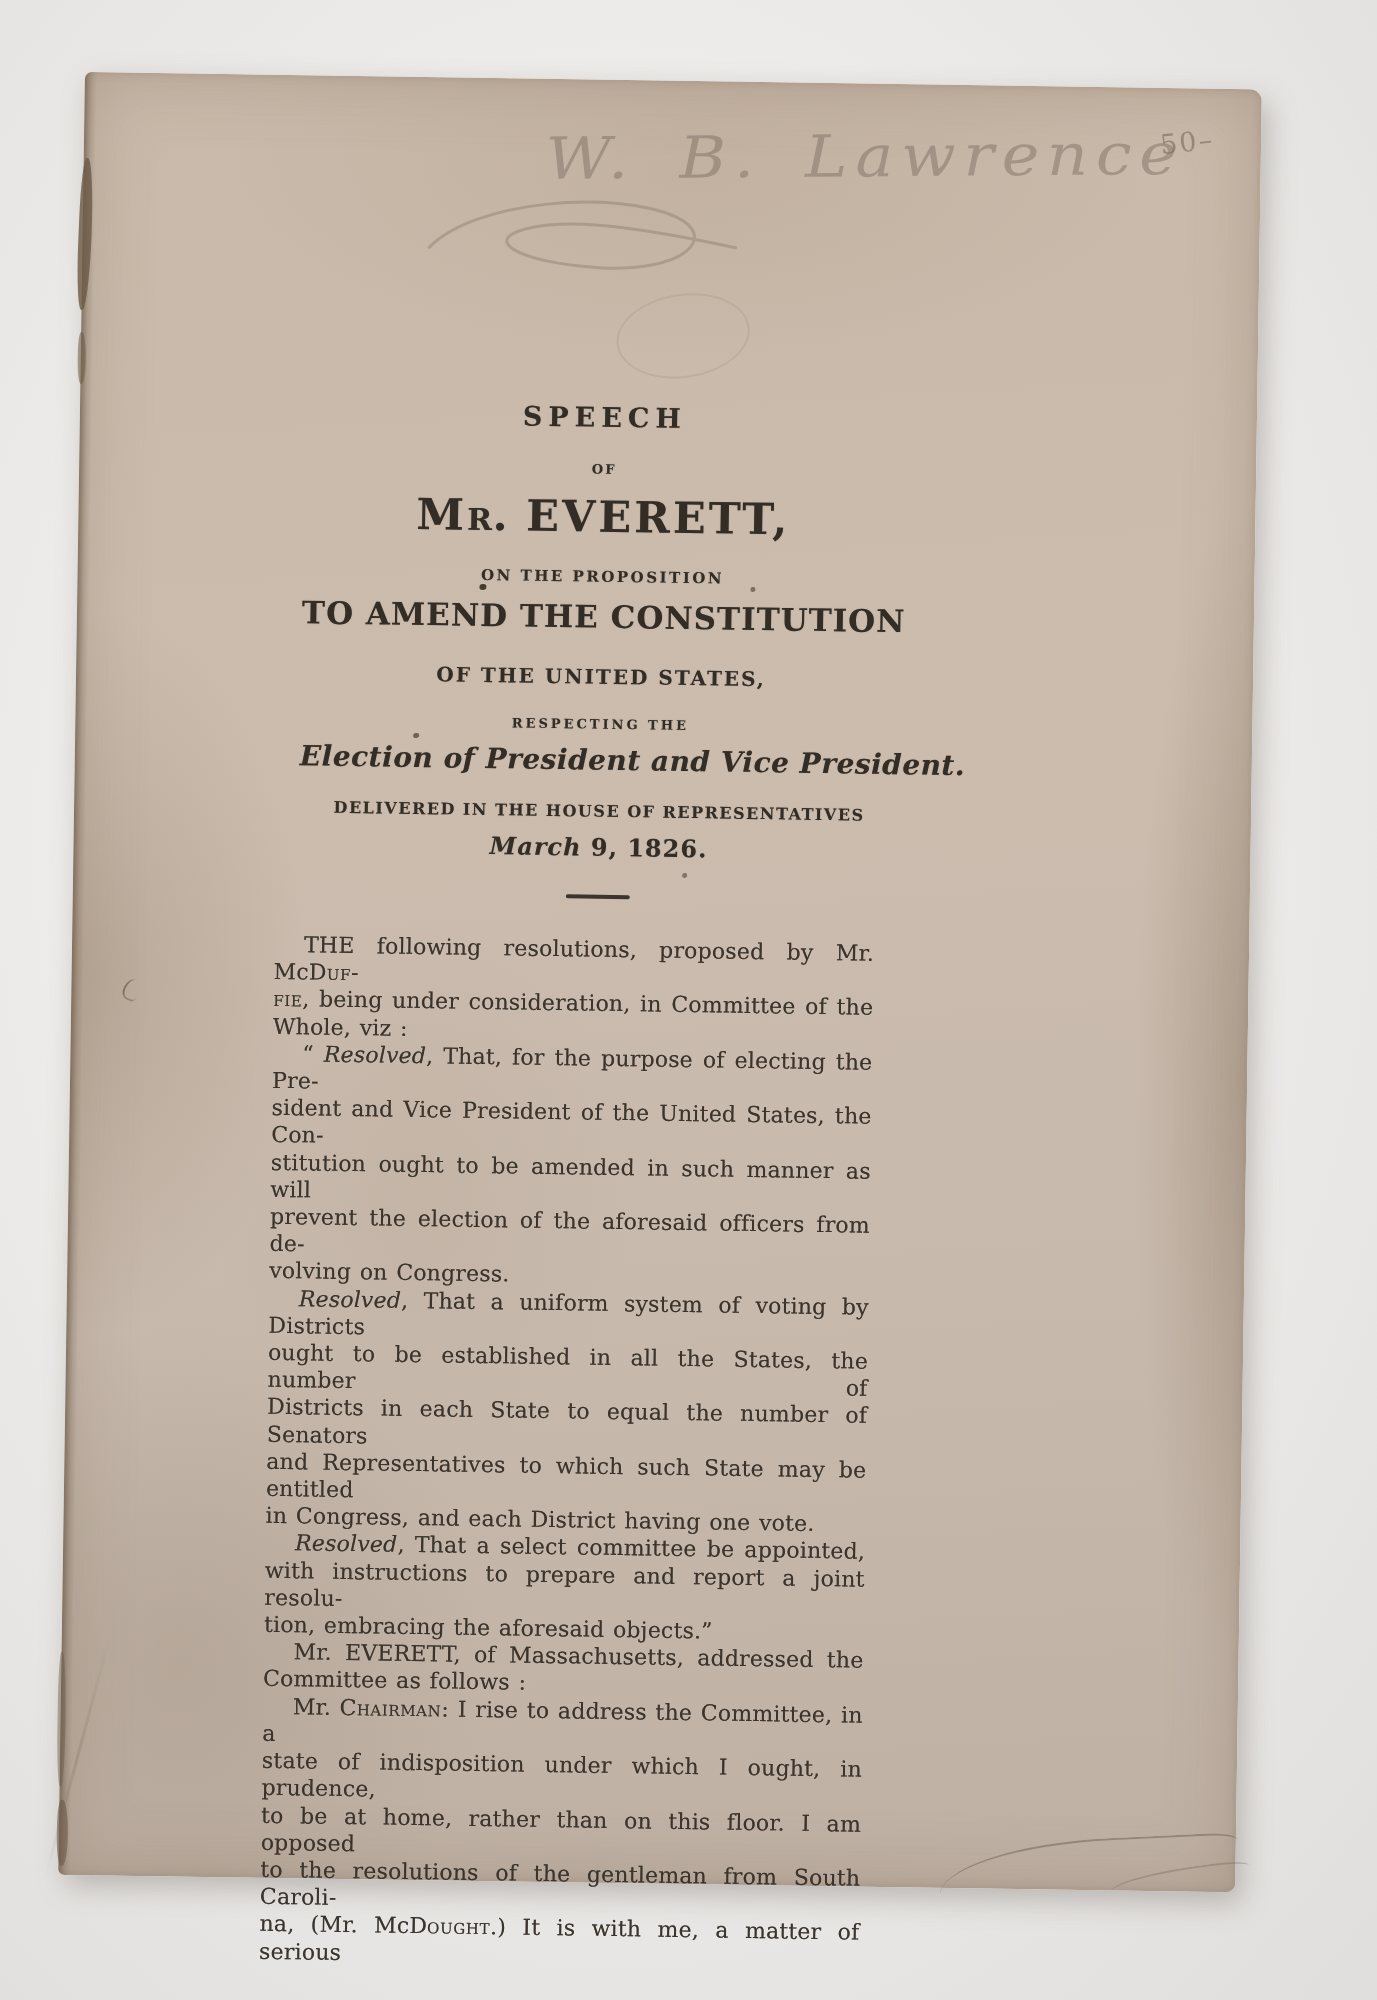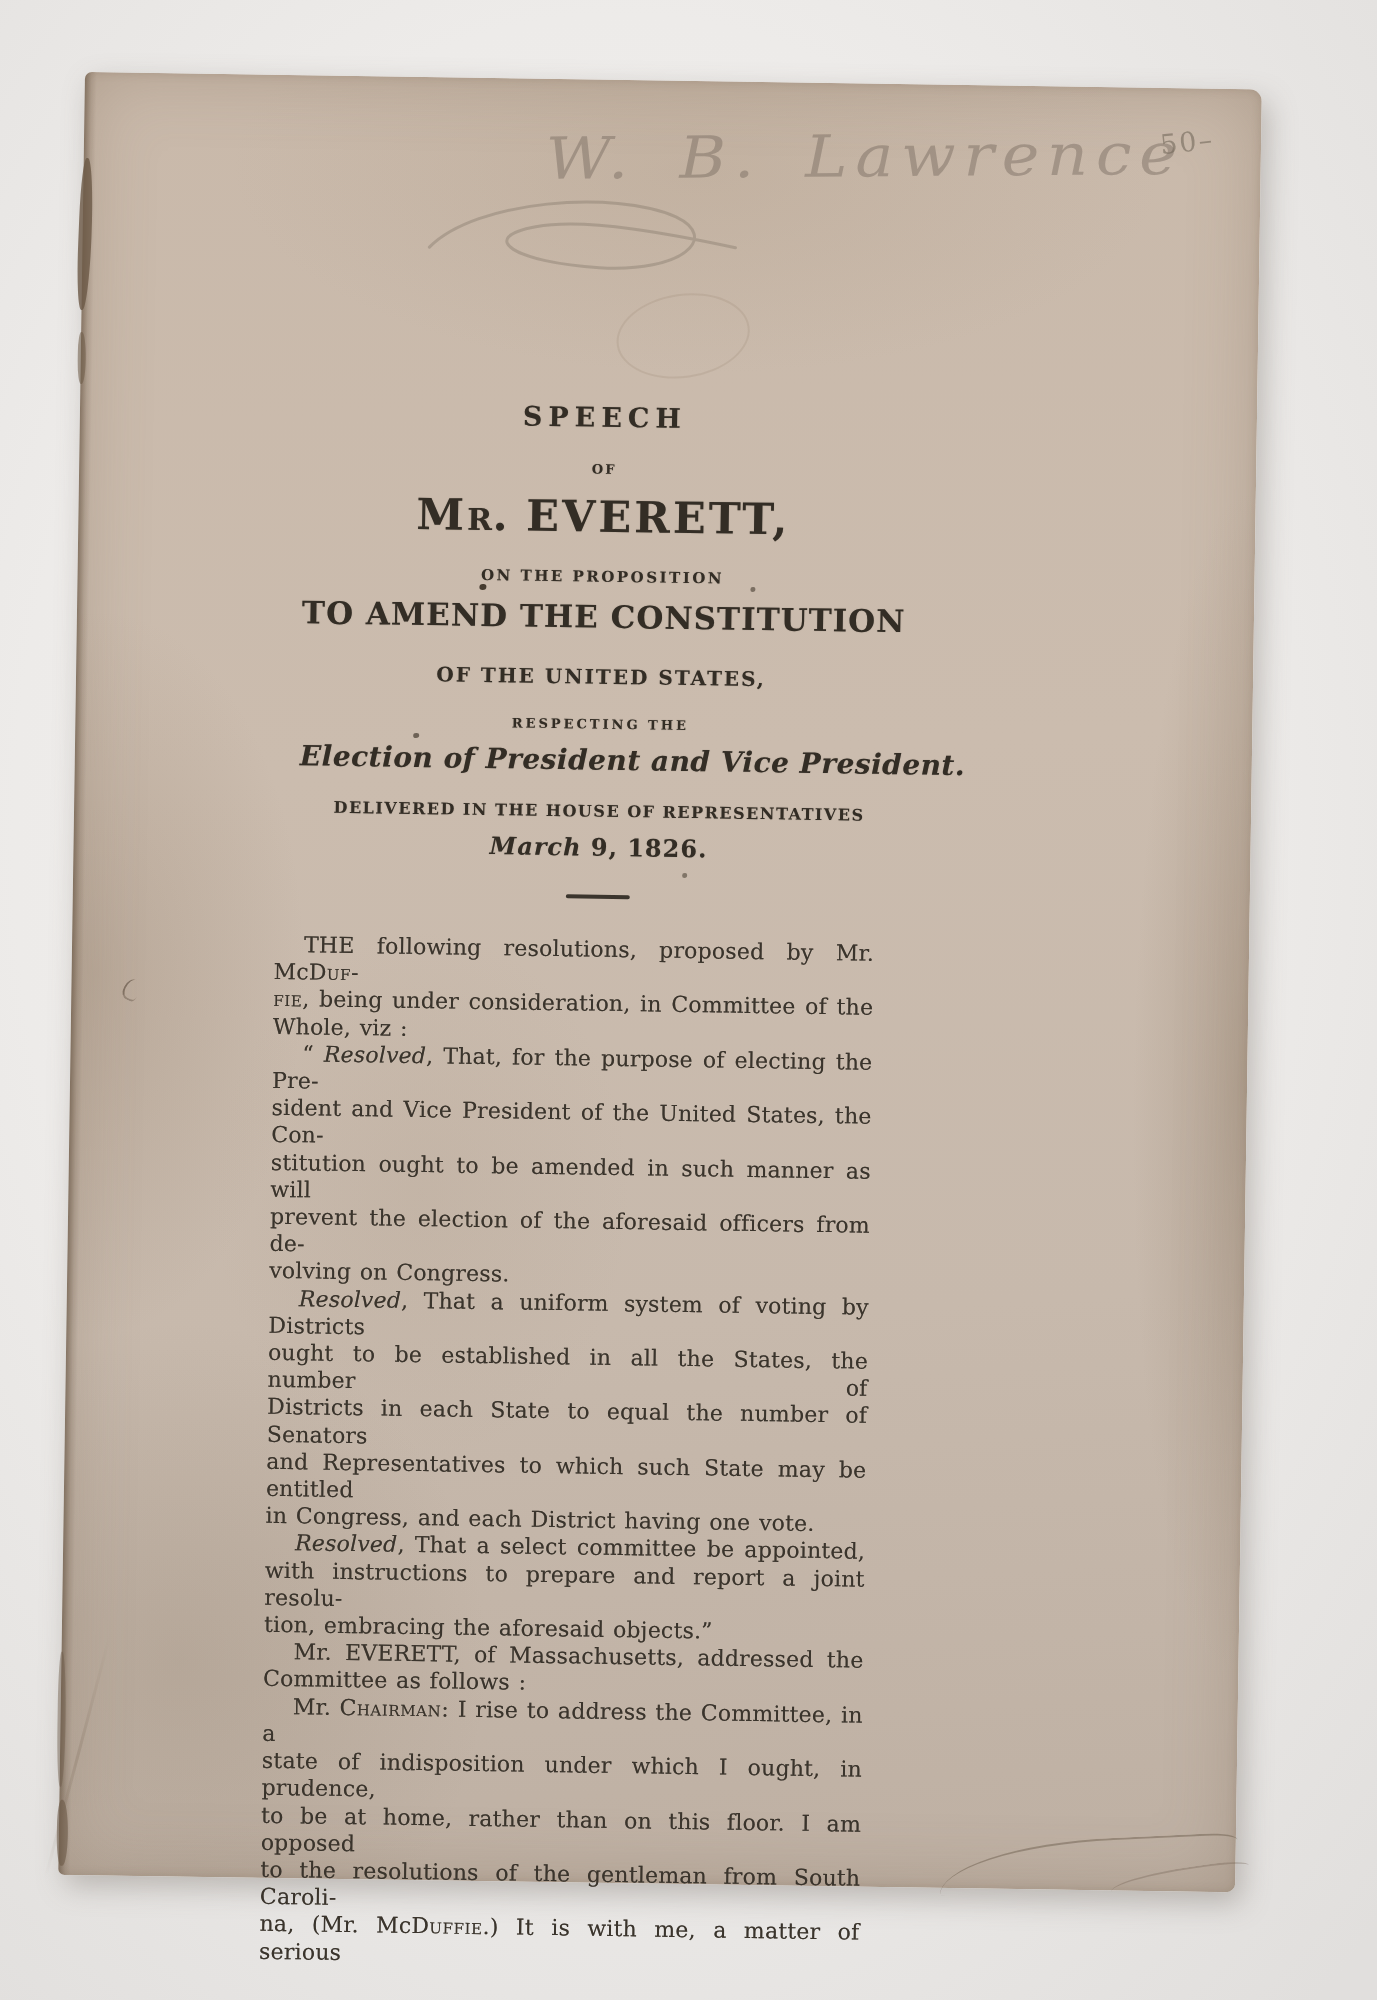--- a/index.html
+++ b/index.html
@@ -136,18 +136,18 @@
         </div>
         <div class="para">
           <div class="bline">Mr. EVERETT, of Massachusetts, addressed the</div>
           <div class="bline lastline">Committee as follows :</div>
         </div>
         <div class="para">
           <div class="bline">Mr. C<span class="sc">hairman</span>: I rise to address the Committee, in a</div>
           <div class="bline">state of indisposition under which I ought, in prudence,</div>
           <div class="bline">to be at home, rather than on this floor.  I am opposed</div>
           <div class="bline">to the resolutions of the gentleman from South Caroli-</div>
-          <div class="bline">na, (Mr. McD<span class="sc">uffie</span>.)  It is with me, a matter of serious</div>
+          <div class="bline">na, (Mr. McD<span class="sc">ought</span>.)  It is with me, a matter of serious</div>
         </div>
       </div>
 
   </div>
 </div>
 
 </body></html>

